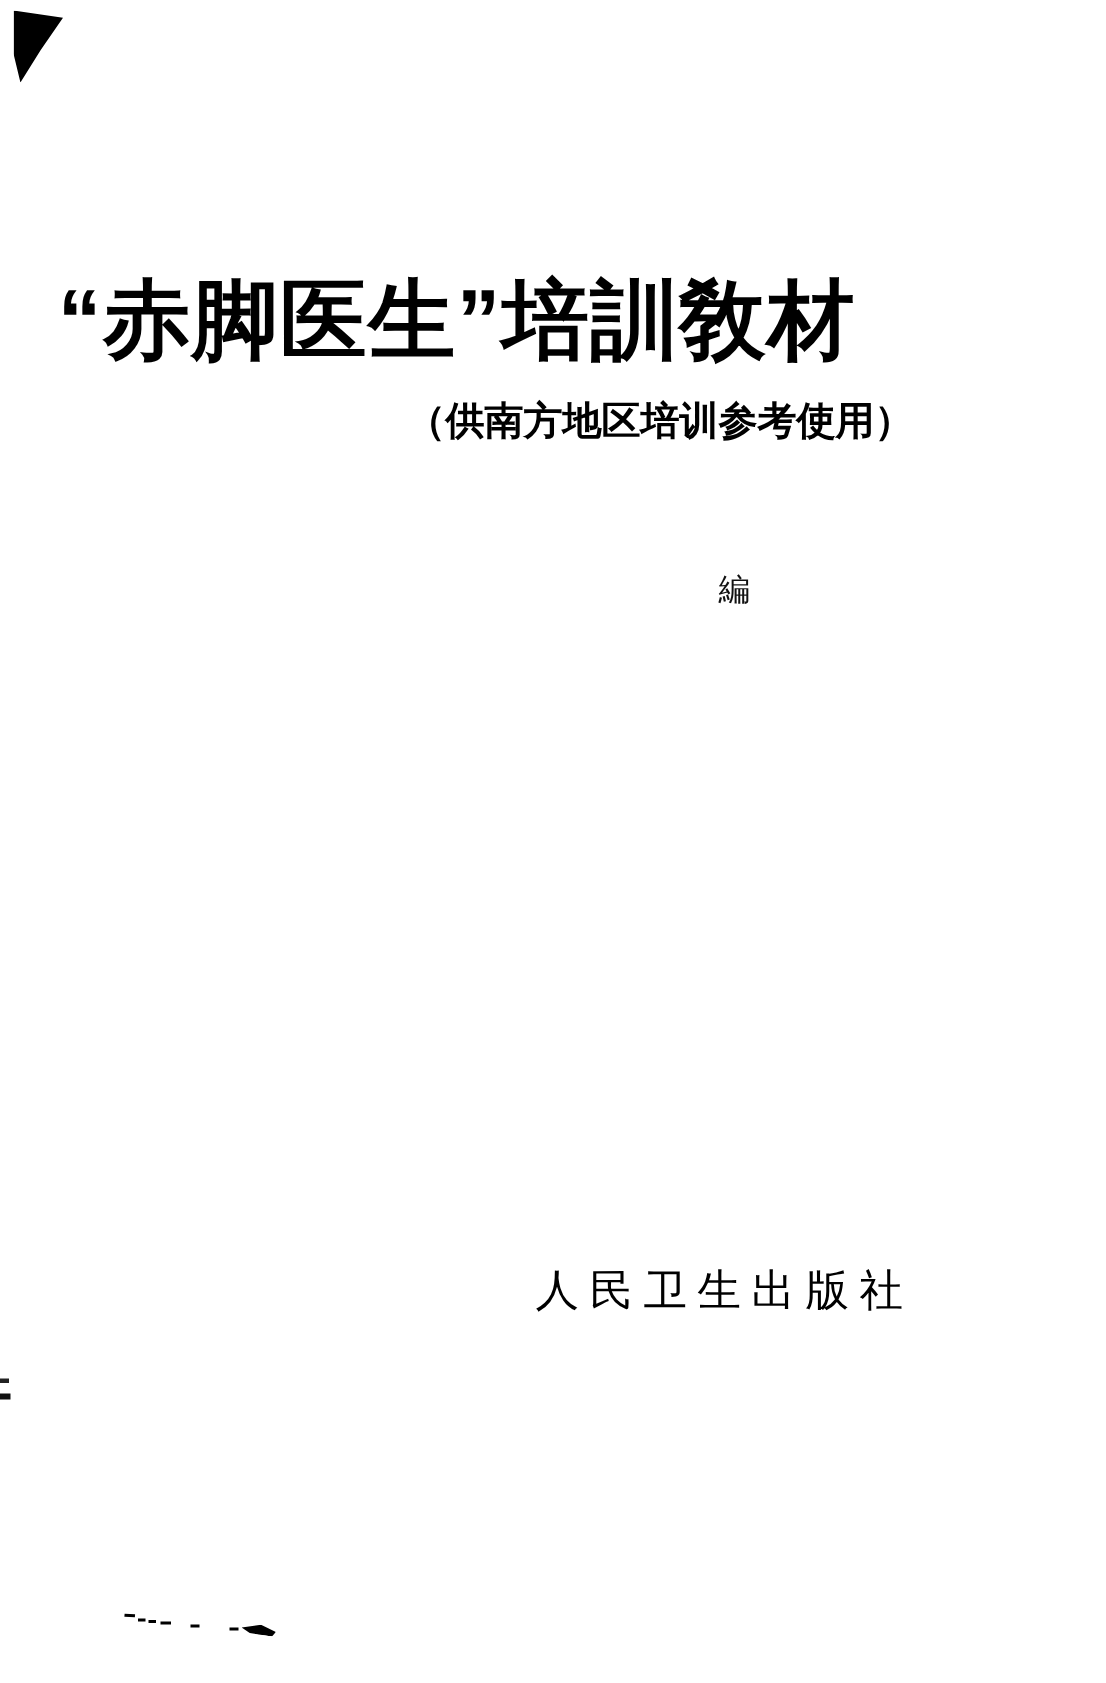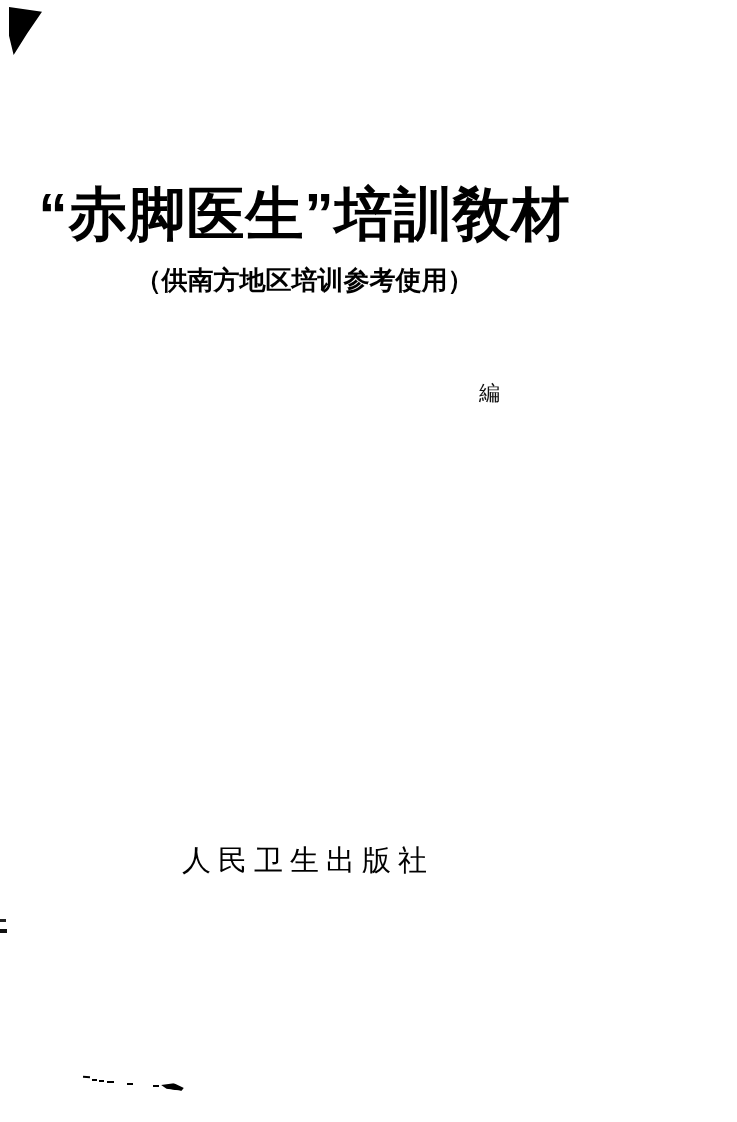--- a/index.html
+++ b/index.html
@@ -31,21 +31,21 @@
     line-height: 68px;
     letter-spacing: 1px;
     color: #000000;
     white-space: nowrap;
   }
   .subtitle {
     position: absolute;
     top: 263px;
     left: 0;
     right: 0;
-    text-align: center;
+    text-align: right;
     font-family: "Liberation Sans", sans-serif;
     font-weight: 700;
     font-size: 26px;
     line-height: 34px;
     letter-spacing: 0px;
     color: #000000;
     white-space: nowrap;
   }
   .author-block {
     position: absolute;
@@ -66,21 +66,21 @@
     top: 379px;
     left: 479px;
     font-size: 21px;
     color: #111111;
   }
   .publisher {
     position: absolute;
     top: 841px;
     left: 0;
     right: 0;
-    text-align: center;
+    text-align: right;
     text-indent: 7px;
     font-size: 29px;
     letter-spacing: 7px;
     color: #000000;
     white-space: nowrap;
   }
   .edition {
     position: absolute;
     top: 886px;
     left: 0;

